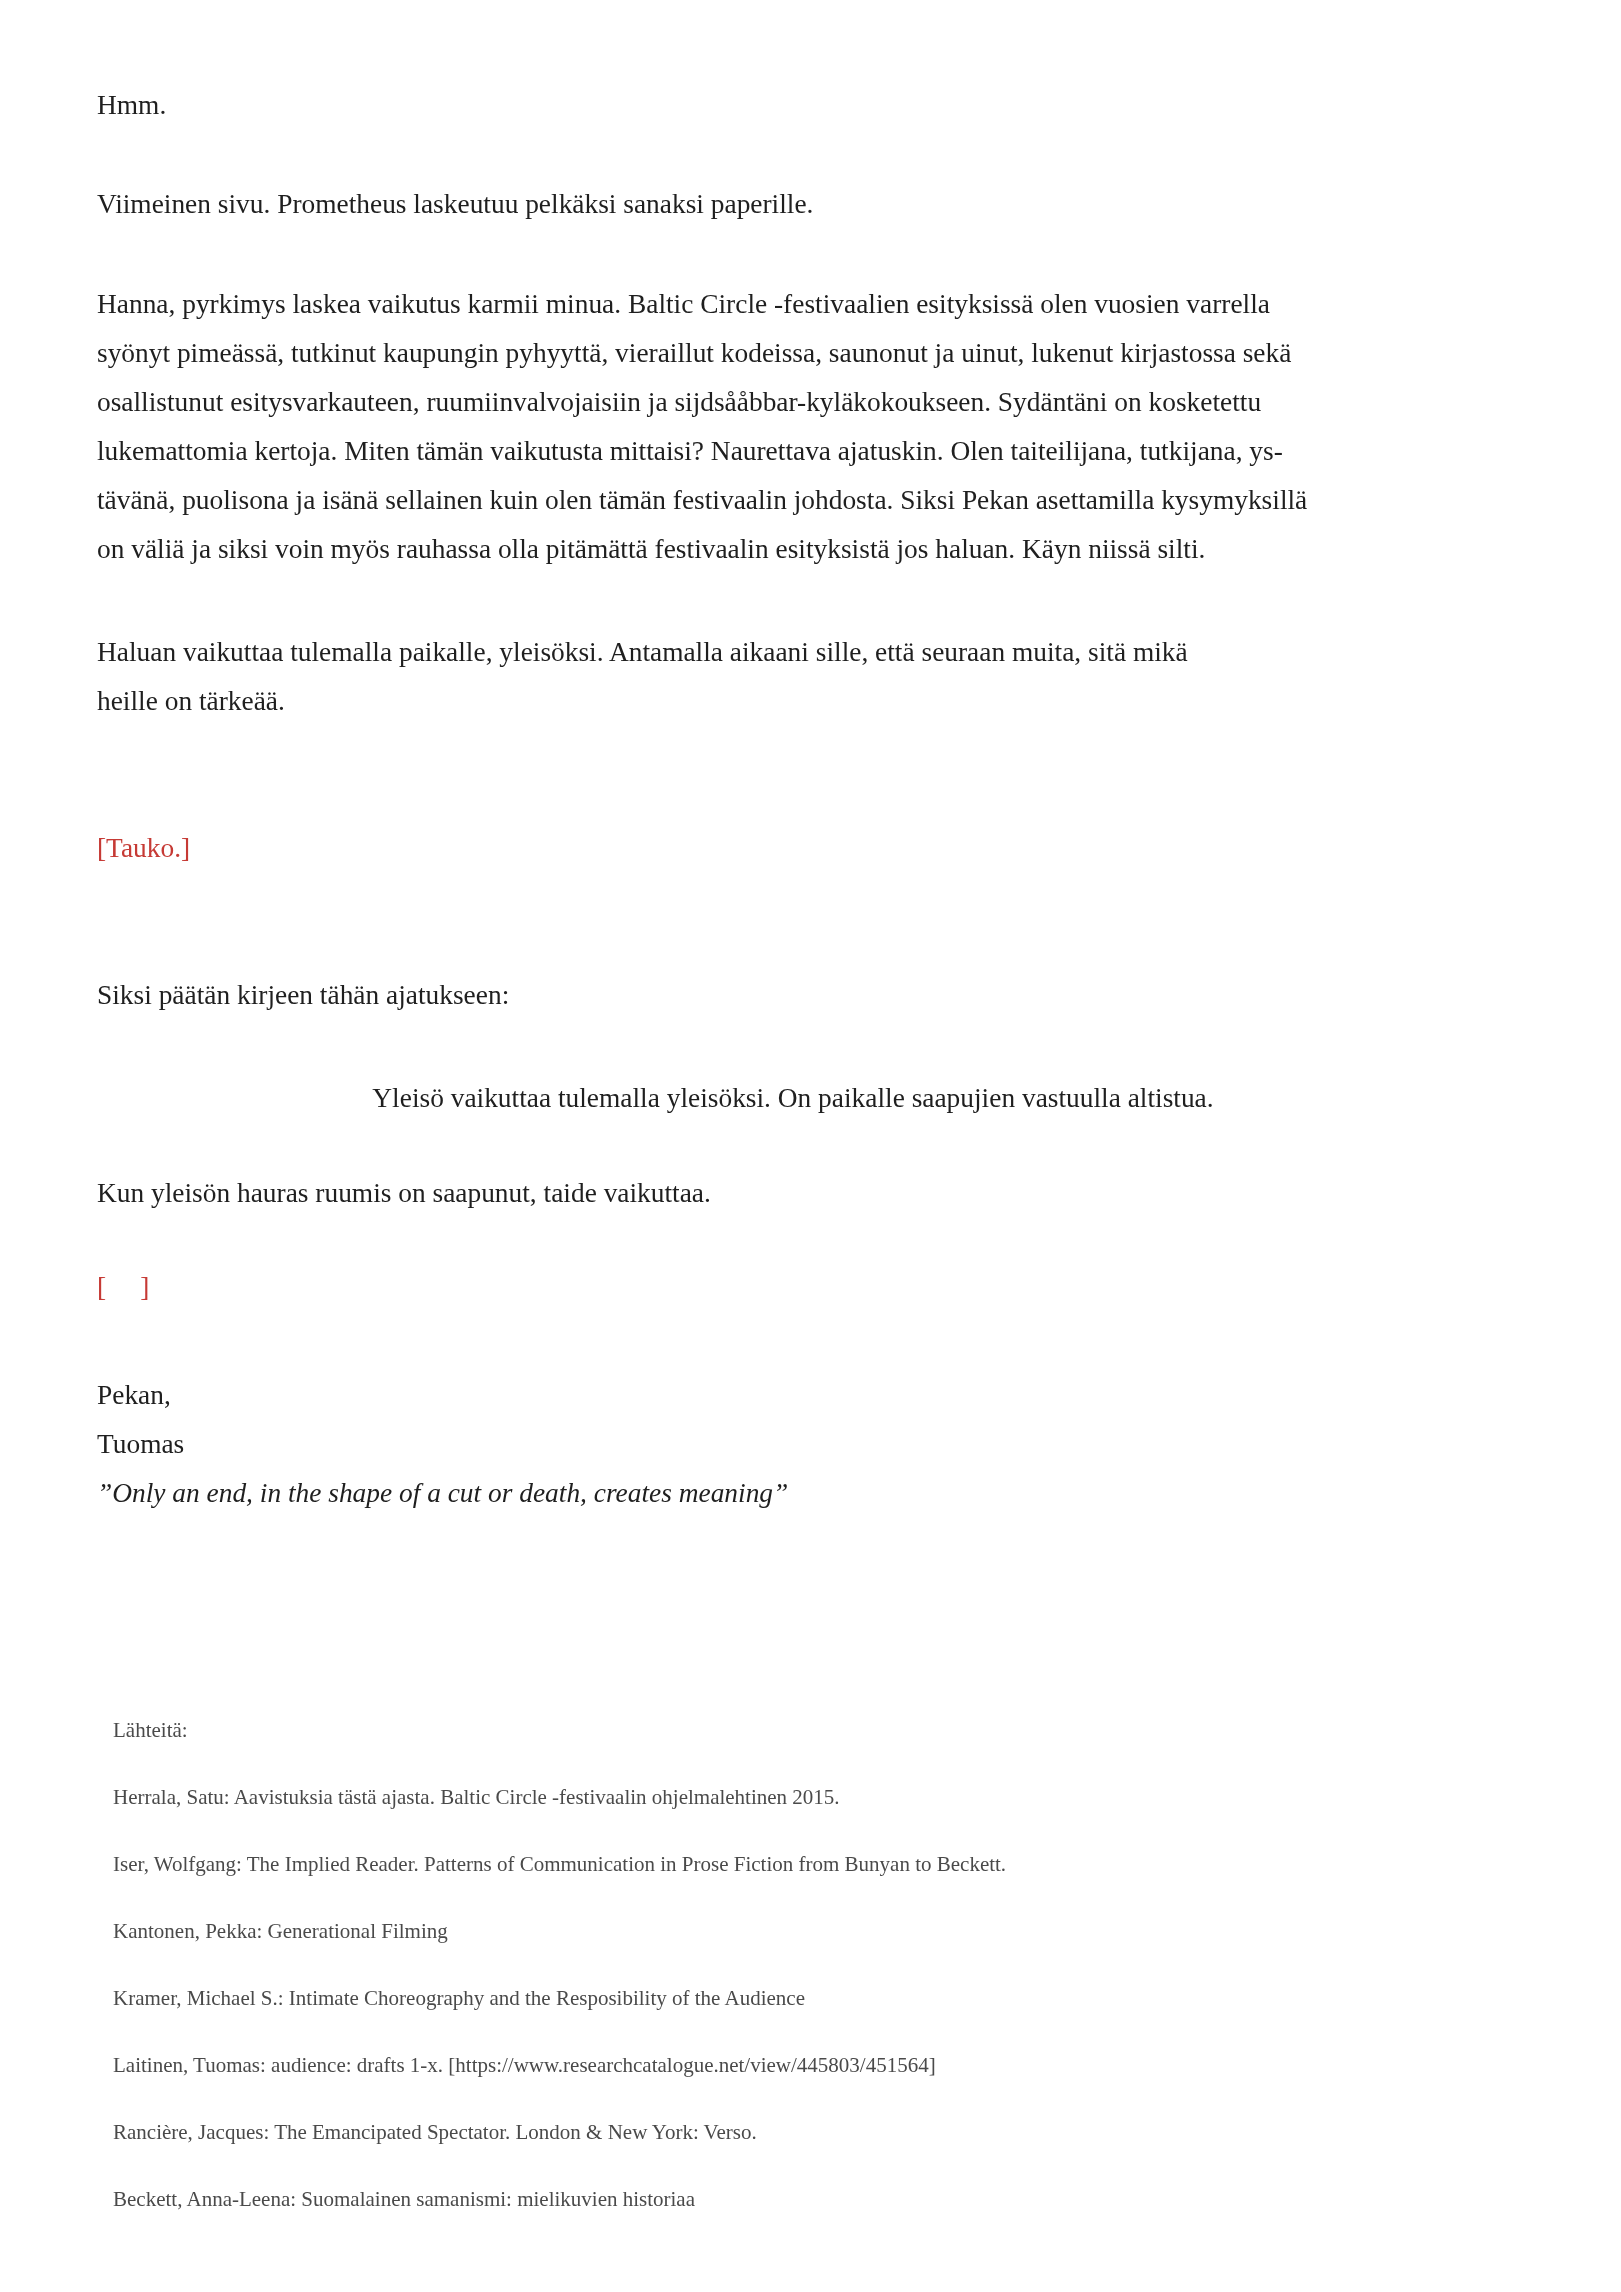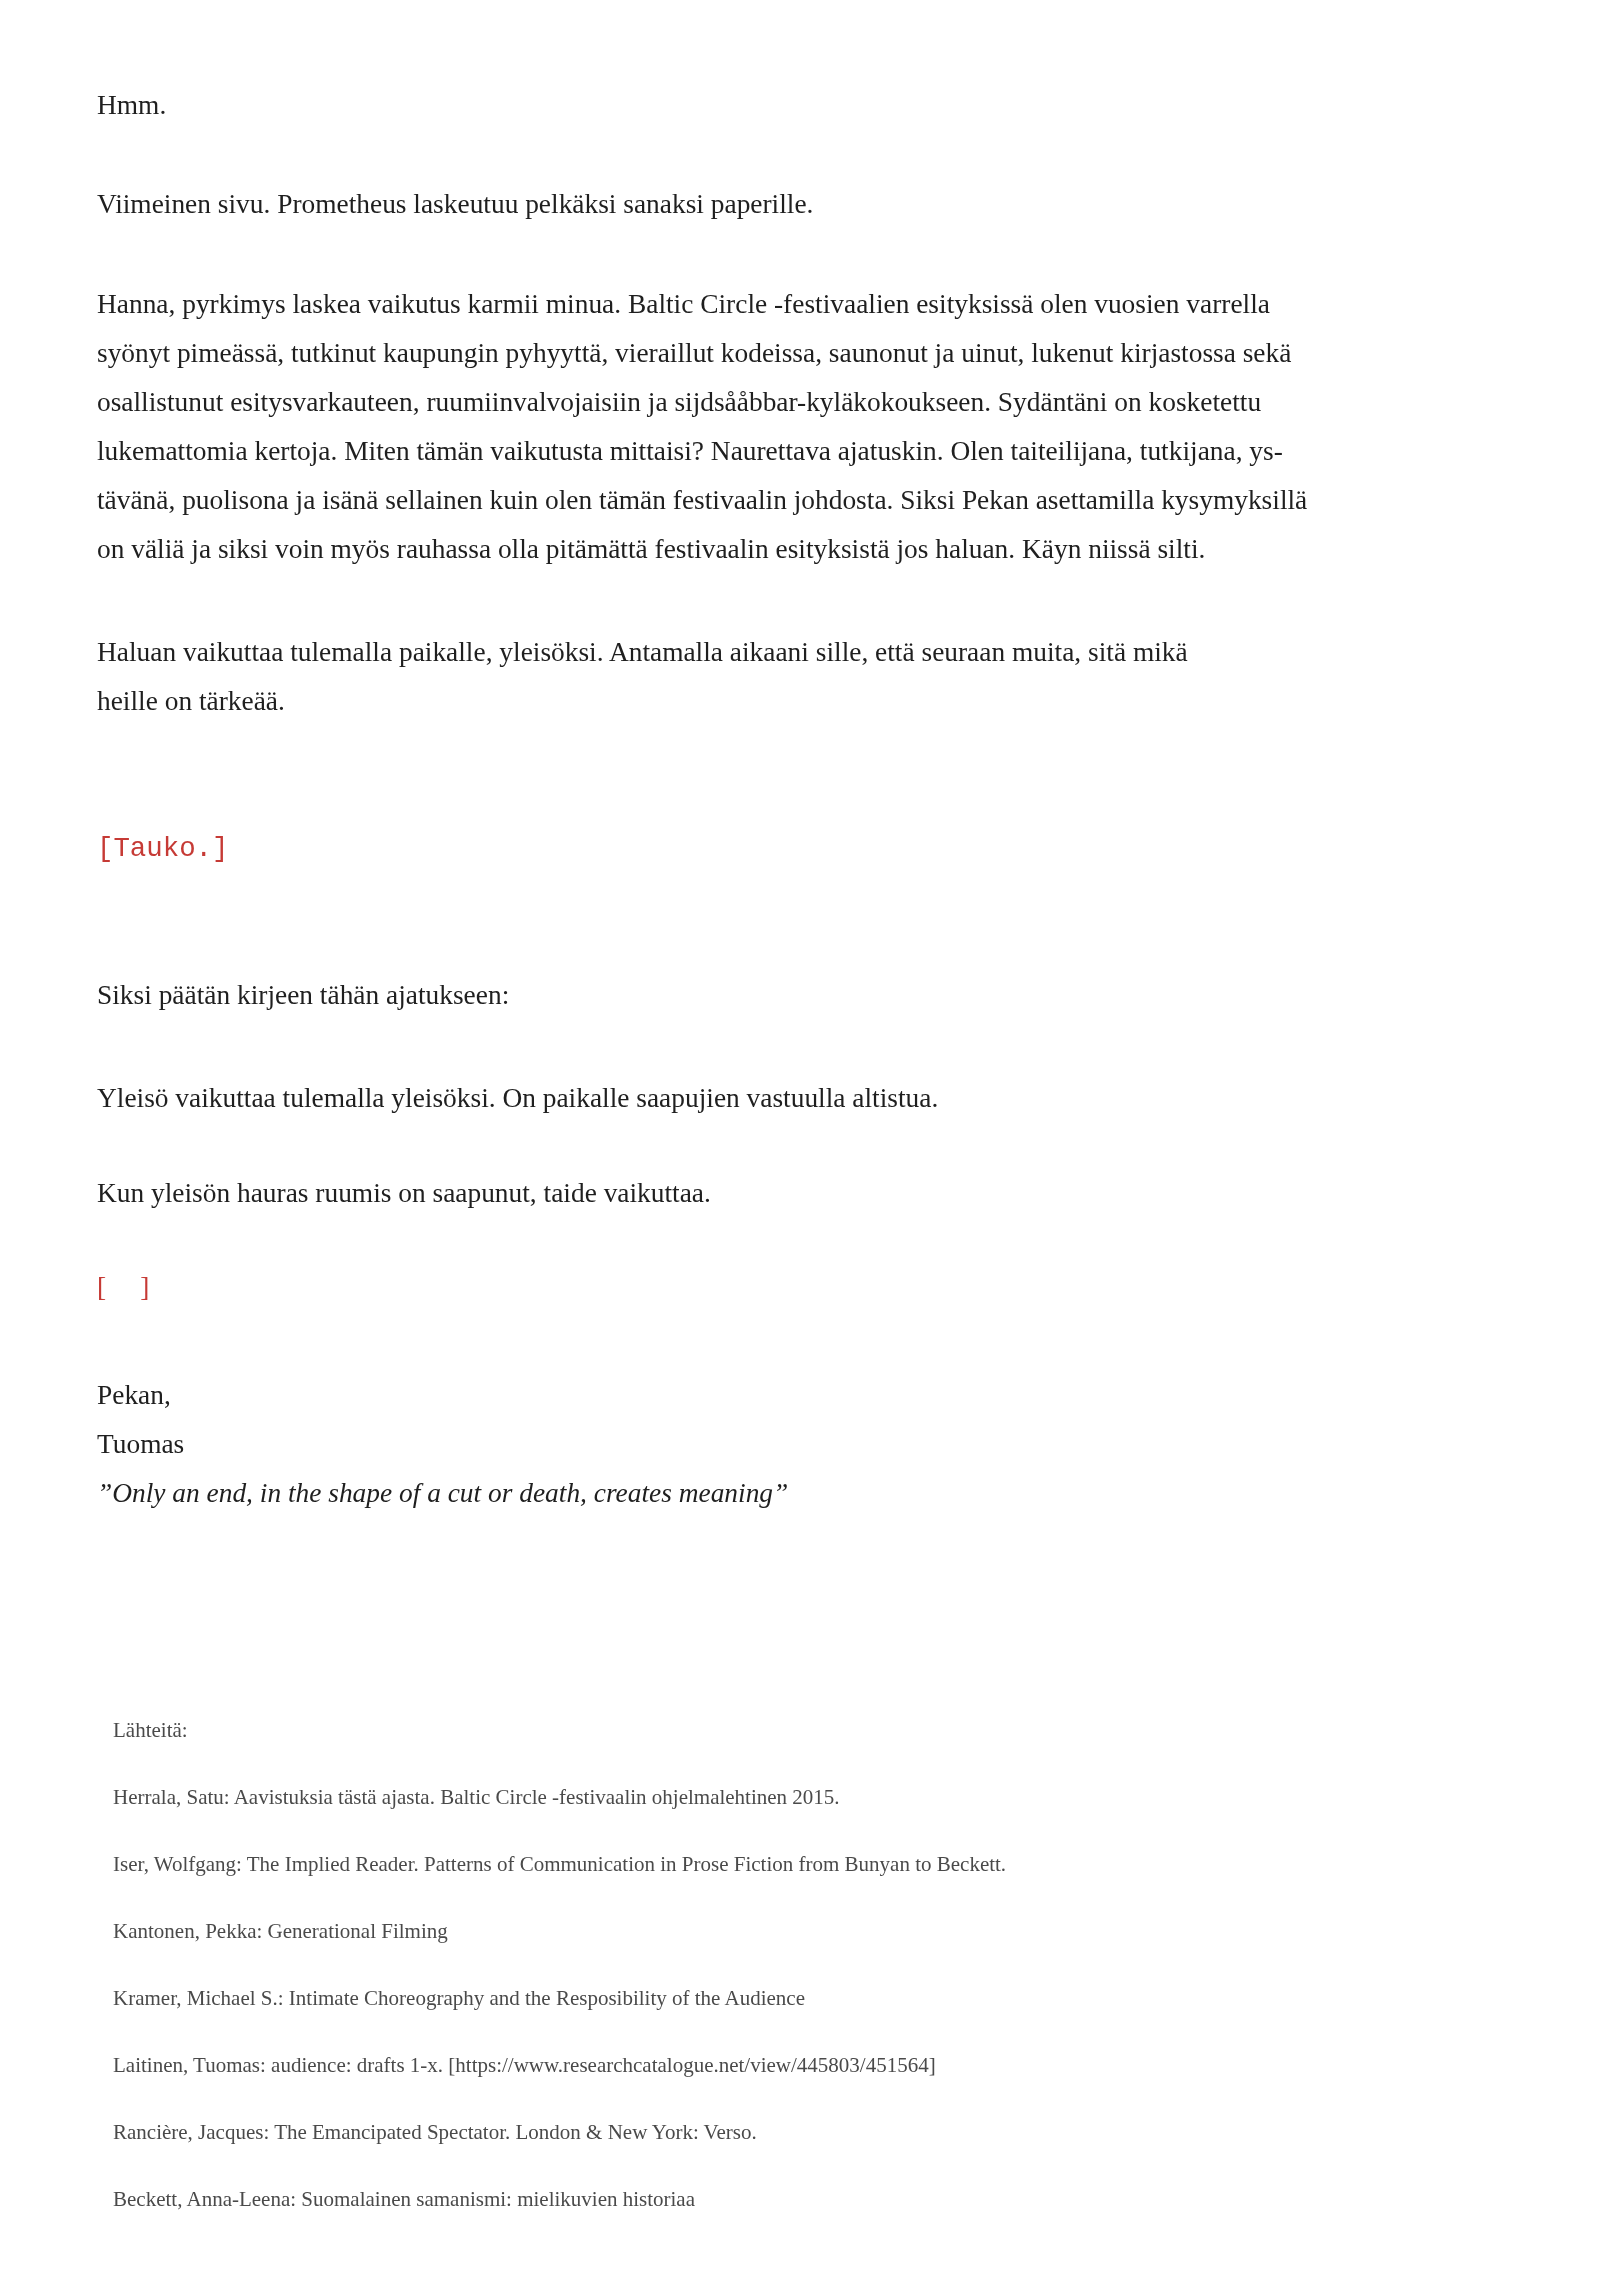--- a/index.html
+++ b/index.html
@@ -21,23 +21,23 @@
   .para {
     margin: 0;
     font-size: 27.4px;
     line-height: 49px;
     white-space: pre;       
     letter-spacing: 0px;
   }
   .gap-1 { margin-top: 50px; }
   .gap-2 { margin-top: 51px; }
   .gap-3 { margin-top: 54px; }
-  .gap-4 { margin-top: 98px; font-family: Liberation Mono, monospace; }
+  .gap-4 { margin-top: 98px; }
   .gap-5 { margin-top: 98px; }
-  .gap-6 { margin-top: 54px; }
+  .gap-6 { margin-top: 54px; text-align: center; }
   .gap-7 { margin-top: 46px; }
   .gap-8 { margin-top: 45px; }
   .gap-9 { margin-top: 59px; }
   .red {
     color: #c63a35;
   }
   .quote-line {
     font-style: italic;
   }
   .references {

